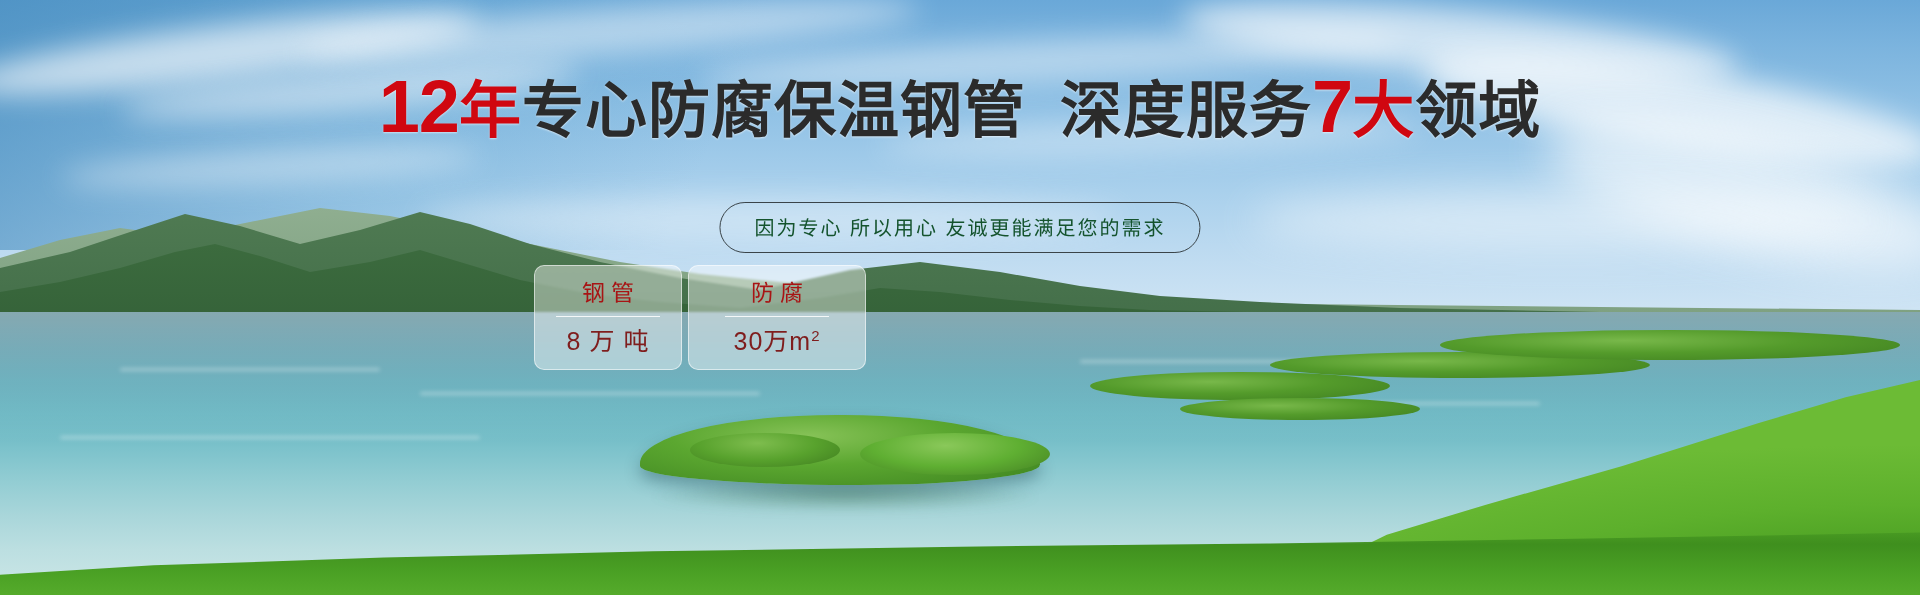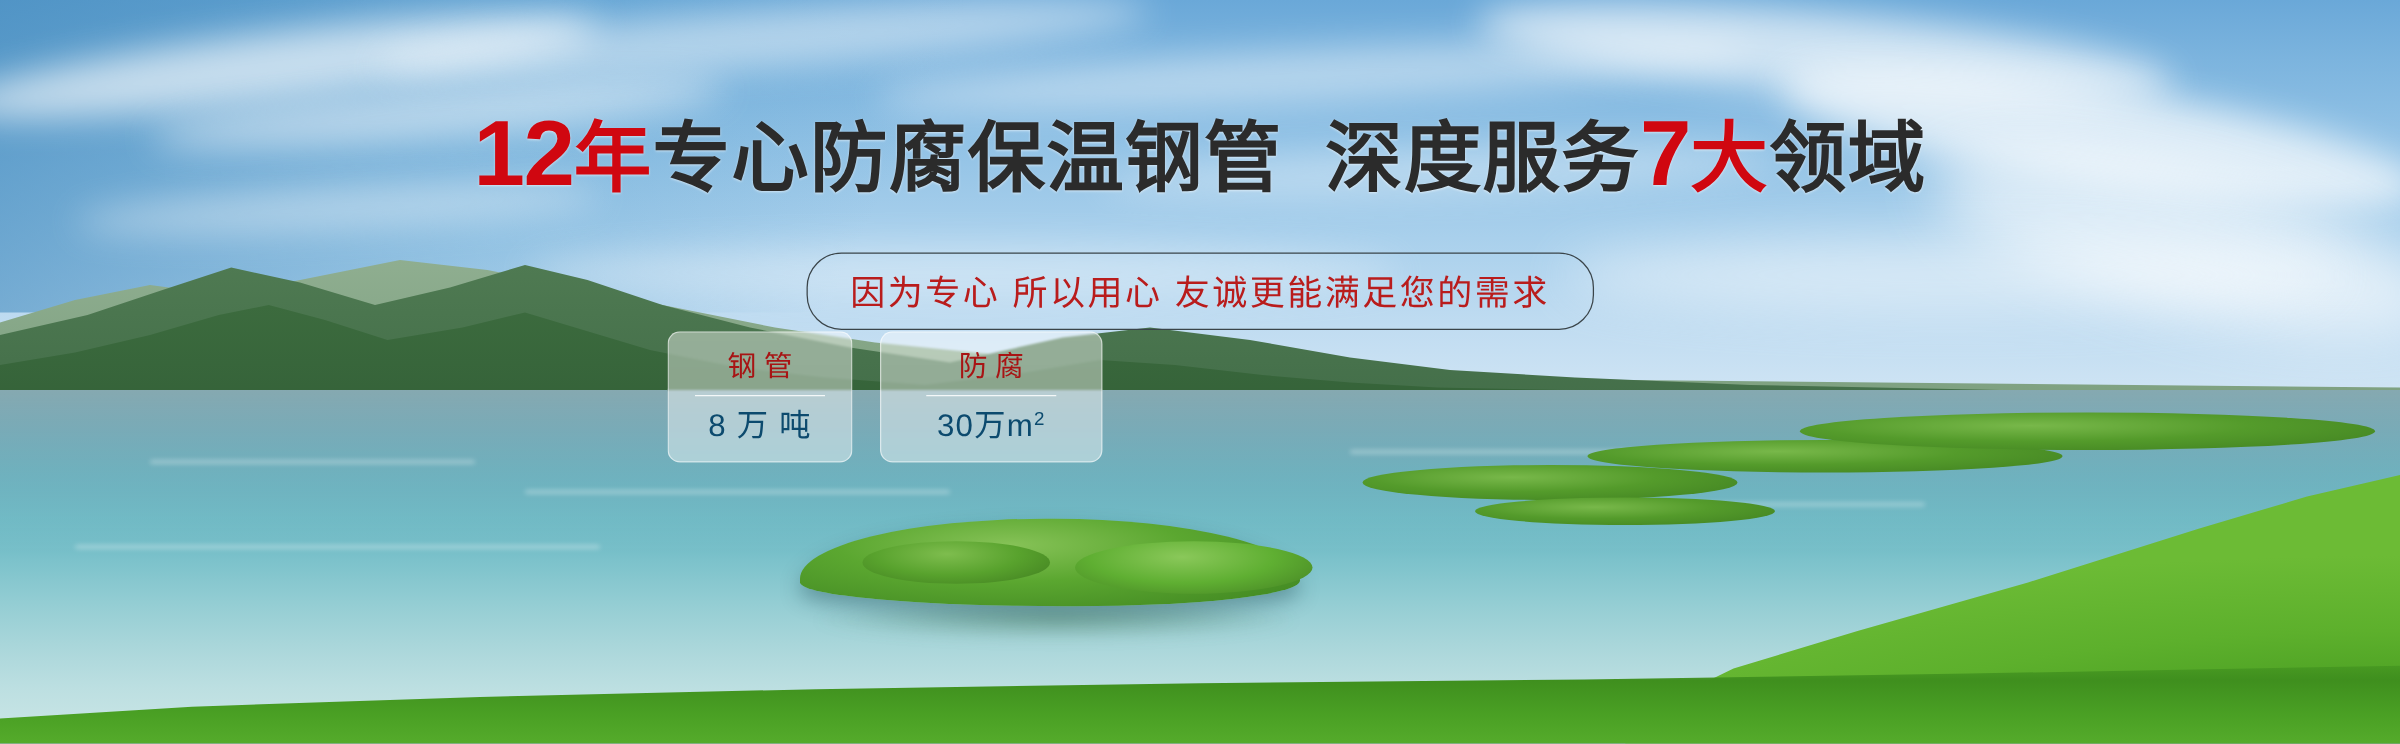--- a/index.html
+++ b/index.html
@@ -119,21 +119,21 @@
     background:radial-gradient(ellipse at 50% 40%, rgba(60,110,70,.38), rgba(60,110,70,0) 72%);
     filter:blur(5px);
   }
 
   
   .content {
     position:absolute; inset:0;
   }
 
   .headline {
-    position:absolute; top:86px; left:0; width:100%;
+    position:absolute; top:70px; left:0; width:100%;
     text-align:center;
     font-size:62px;
     font-weight:bold;
     letter-spacing:1px;
     line-height:1;
     color:#2b2b2b;
     white-space:nowrap;
     text-shadow:0 1px 2px rgba(255,255,255,.55);
   }
   .hl-red { color:#d00710; }
@@ -142,31 +142,31 @@
     font-weight:bold;
     letter-spacing:-1px;
   }
   .hl-gap { display:inline-block; width:34px; }
 
   .subtitle-pill {
     position:absolute; top:202px; left:50%; transform:translateX(-50%);
     border:1.5px solid #3a4449;
     border-radius:28px;
     padding:9px 34px 11px;
-    font-size:28px;
+    font-size:20px;
     letter-spacing:2px;
-    color:#b91c1c;
+    color:#14532d;
     white-space:nowrap;
     background:transparent;
   }
 
   .cards {
     position:absolute; top:265px; left:534px;
     display:flex;
-    gap:22px;
+    gap:6px;
   }
   .stat-card {
     width:148px;
     height:105px;
     border-radius:10px;
     background:rgba(255,255,255,.42);
     border:1px solid rgba(255,255,255,.55);
     display:flex;
     flex-direction:column;
     align-items:center;
@@ -184,21 +184,21 @@
     line-height:1;
   }
   .stat-divider {
     width:104px;
     height:1px;
     background:rgba(255,255,255,.85);
     margin-bottom:12px;
   }
   .stat-value {
     font-size:25px;
-    color:#0c4a6e;
+    color:#7f1d1d;
     letter-spacing:1px;
     line-height:1;
     white-space:nowrap;
   }
   .stat-value sup {
     font-size:15px;
     vertical-align:super;
     line-height:0;
   }
 </style>

